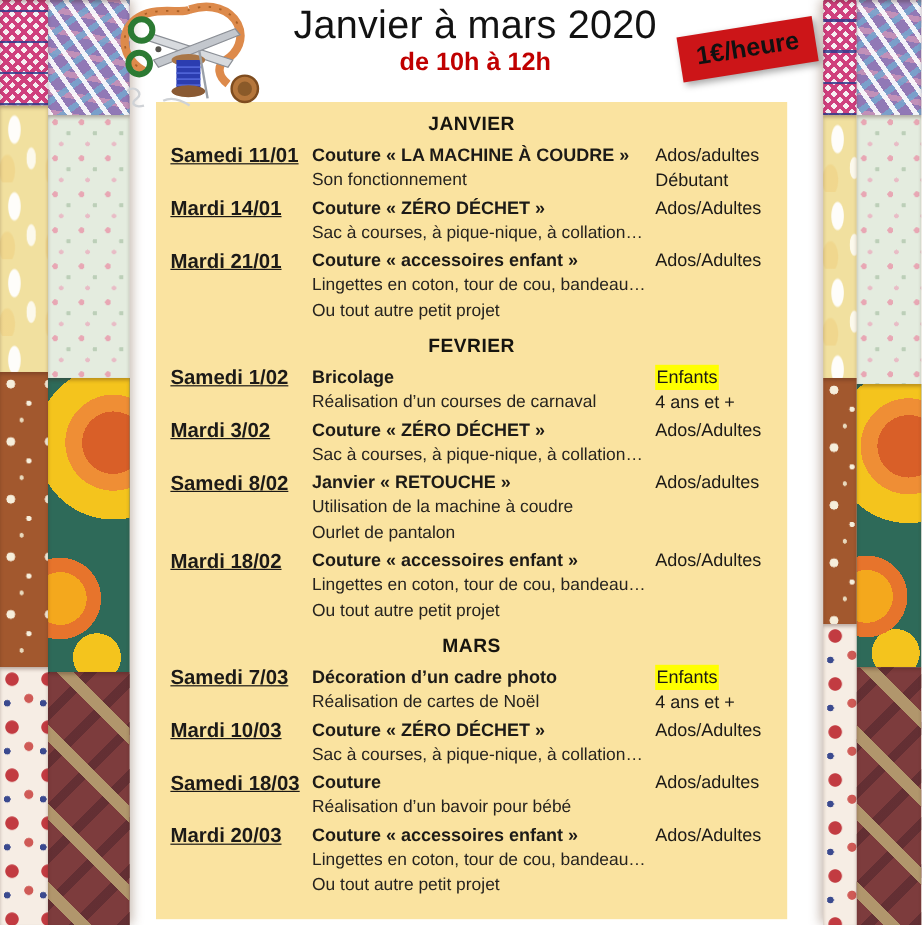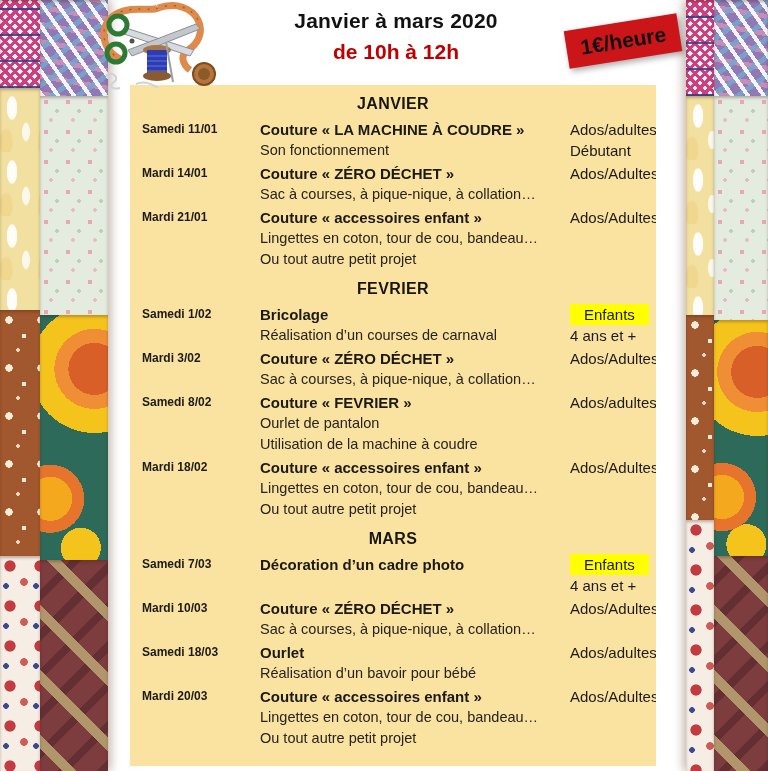--- a/index.html
+++ b/index.html
@@ -44,38 +44,38 @@
   .p-redfl{background-color:#f6ede4;background-image:
     radial-gradient(circle 7px at 10px 10px, #c23b41 75%, rgba(0,0,0,0) 85%),
     radial-gradient(circle 5px at 24px 26px, #cf5a56 70%, rgba(0,0,0,0) 82%),
     radial-gradient(circle 3px at 6px 30px, #3b4a8f 90%, rgba(0,0,0,0));
     background-size:30px 40px;}
   
   .content{position:absolute;left:106px;top:0;width:580px;height:771px;background:#ffffff;}
   .header{position:relative;height:85px;}
   .illus{position:absolute;left:-14px;top:-2px;width:132px;height:94px;z-index:3;}
   .title-wrap{position:absolute;left:40px;right:40px;top:4px;text-align:center;}
-  .page-title{font-size:21px;font-weight:700;color:#121212;letter-spacing:.2px;line-height:34px;}
+  .page-title{font-size:33px;font-weight:400;color:#121212;letter-spacing:.2px;line-height:34px;}
   .page-subtitle{font-size:21px;font-weight:700;color:#c00000;line-height:28px;}
   .badge{position:absolute;top:22px;right:6px;z-index:4;background:#cc1518;color:#111111;
          font-size:21px;font-weight:700;padding:7px 14px;transform:rotate(-9deg);
          box-shadow:2px 3px 6px rgba(0,0,0,.35);}
   
   .panel{position:absolute;left:24px;top:85px;width:526px;height:681px;background:#fae3a0;
          overflow:hidden;box-sizing:border-box;padding:0 8px 8px 8px;}
   .month-name{text-align:center;font-weight:700;font-size:16px;letter-spacing:.4px;
               margin:10px 0 6px 0;color:#17150f;}
   .event{display:grid;grid-template-columns:112px 1fr 102px;column-gap:6px;
          margin-bottom:2px;padding-left:4px;}
-  .date{font-weight:700;font-size:12px;line-height:21px;white-space:nowrap;}
+  .date{font-weight:700;font-size:17px;line-height:21px;white-space:nowrap;text-decoration:underline;}
   .activity{min-width:0;}
   .event-title{font-weight:700;font-size:15px;line-height:21px;white-space:nowrap;}
   .event-detail{font-size:14.5px;line-height:21px;white-space:nowrap;color:#26231f;}
-  .audience-line{font-size:15px;line-height:21px;white-space:nowrap;margin-left:24px;}
-  .audience-line.hl{background:#ffff00;width:max-content;padding:0 14px;}
+  .audience-line{font-size:15px;line-height:21px;white-space:nowrap;}
+  .audience-line.hl{background:#ffff00;width:max-content;padding:0 1px;}
 </style>
 </head>
 <body>
 
 <div class="canvas">
 
   <div class="content">
 
     <div class="header">
       <svg class="illus" viewBox="0 0 132 94">
@@ -158,23 +158,23 @@
               <div class="event-title">Couture « ZÉRO DÉCHET »</div>
               <div class="event-detail">Sac à courses, à pique-nique, à collation…</div>
             </div>
             <div class="audience">
               <div class="audience-line">Ados/Adultes</div>
             </div>
           </div>
           <div class="event">
             <div class="date">Samedi 8/02</div>
             <div class="activity">
-              <div class="event-title">Couture « FEVRIER »</div>
+              <div class="event-title">Janvier « RETOUCHE »</div>
+              <div class="event-detail">Utilisation de la machine à coudre</div>
               <div class="event-detail">Ourlet de pantalon</div>
-              <div class="event-detail">Utilisation de la machine à coudre</div>
             </div>
             <div class="audience">
               <div class="audience-line">Ados/adultes</div>
             </div>
           </div>
           <div class="event">
             <div class="date">Mardi 18/02</div>
             <div class="activity">
               <div class="event-title">Couture « accessoires enfant »</div>
               <div class="event-detail">Lingettes en coton, tour de cou, bandeau…</div>
@@ -184,40 +184,41 @@
               <div class="audience-line">Ados/Adultes</div>
             </div>
           </div>
         </div>
         <div class="month">
           <div class="month-name">MARS</div>
           <div class="event">
             <div class="date">Samedi 7/03</div>
             <div class="activity">
               <div class="event-title">Décoration d’un cadre photo</div>
+              <div class="event-detail">Réalisation  de cartes de Noël</div>
             </div>
             <div class="audience">
               <div class="audience-line hl">Enfants</div>
               <div class="audience-line">4 ans et +</div>
             </div>
           </div>
           <div class="event">
             <div class="date">Mardi 10/03</div>
             <div class="activity">
               <div class="event-title">Couture « ZÉRO DÉCHET »</div>
               <div class="event-detail">Sac à courses, à pique-nique, à collation…</div>
             </div>
             <div class="audience">
               <div class="audience-line">Ados/Adultes</div>
             </div>
           </div>
           <div class="event">
             <div class="date">Samedi 18/03</div>
             <div class="activity">
-              <div class="event-title">Ourlet</div>
+              <div class="event-title">Couture</div>
               <div class="event-detail">Réalisation d’un bavoir pour bébé</div>
             </div>
             <div class="audience">
               <div class="audience-line">Ados/adultes</div>
             </div>
           </div>
           <div class="event">
             <div class="date">Mardi 20/03</div>
             <div class="activity">
               <div class="event-title">Couture « accessoires enfant »</div>

